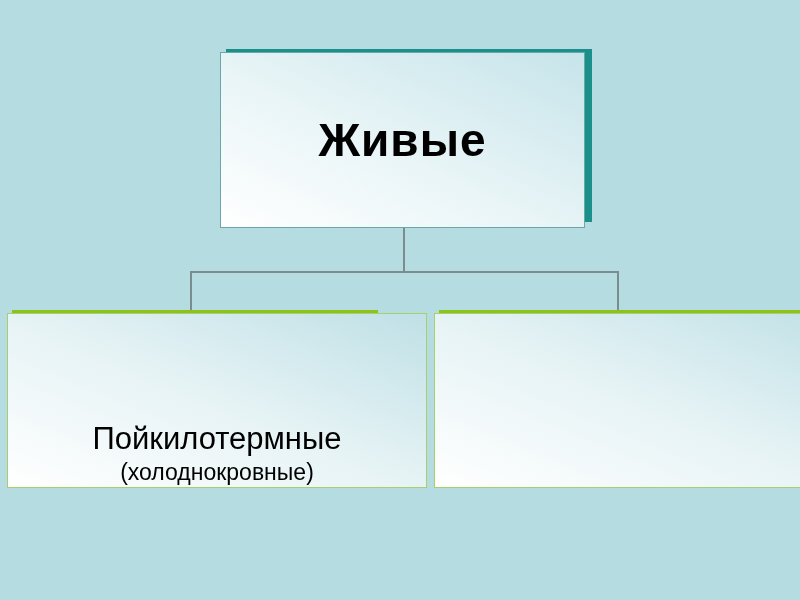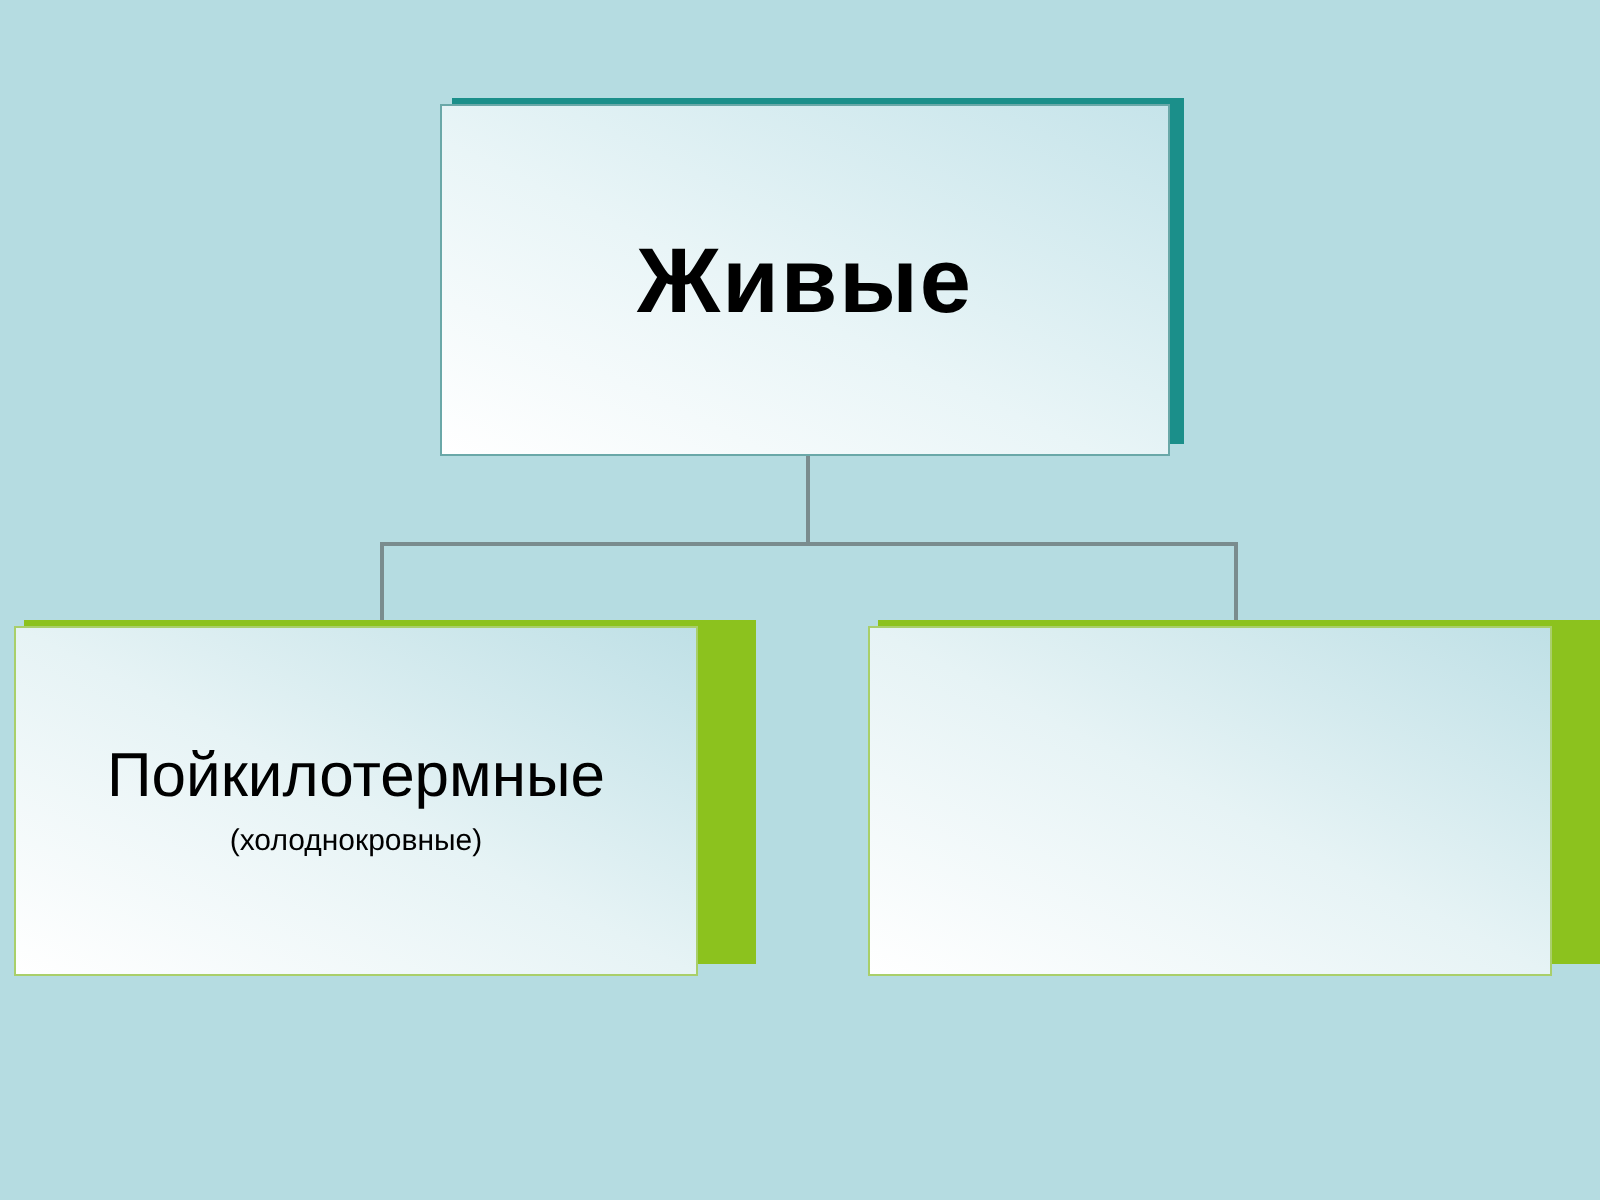--- a/index.html
+++ b/index.html
@@ -45,31 +45,32 @@
       font-size: 46px;
       line-height: 52px;
       letter-spacing: 1px;
     }
     
     .child .frame {
       left: 5px; top: -3px; width: 366px; height: 172px;
       background: #8cc21e;
     }
     .child .face {
-      left: 0; top: 0; width: 342px; height: 175px;
+      left: 0; top: 0; width: 420px; height: 175px;
       background: linear-gradient(to bottom left, #bfe0e6 0%, #e6f3f5 50%, #ffffff 100%);
       border: 1px solid #a9cf6a;
+      justify-content: flex-end;
     }
     .child .title {
       font-size: 31px;
       line-height: 36px;
       margin-top: 4px;
     }
     .child .subtitle {
-      font-size: 15px;
+      font-size: 23px;
       line-height: 30px;
     }
     
     .line {
       position: absolute;
       background: #7a8c8e;
     }
   </style>
 </head>
 <body>

